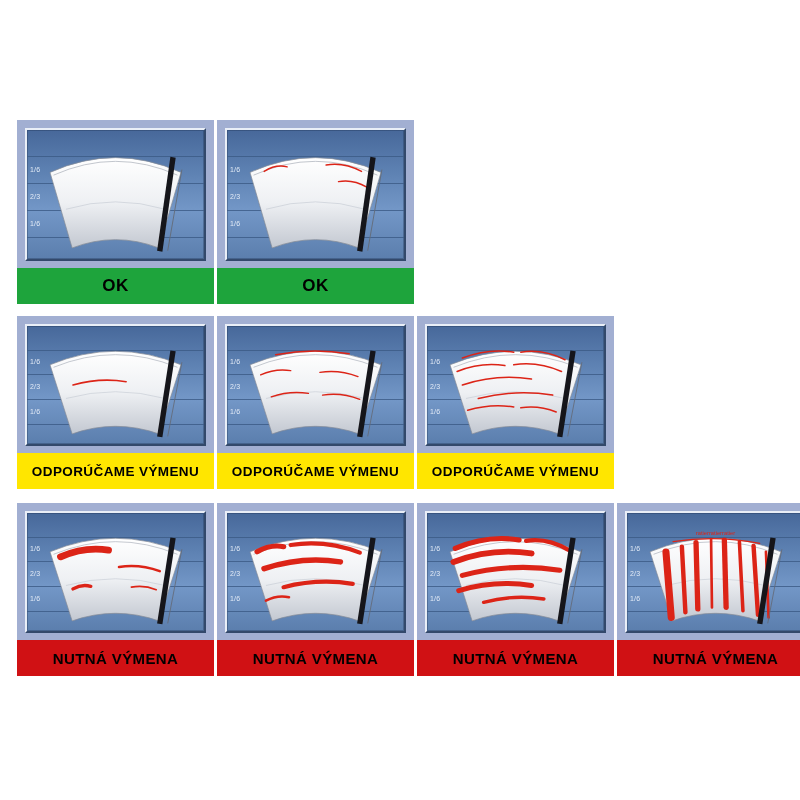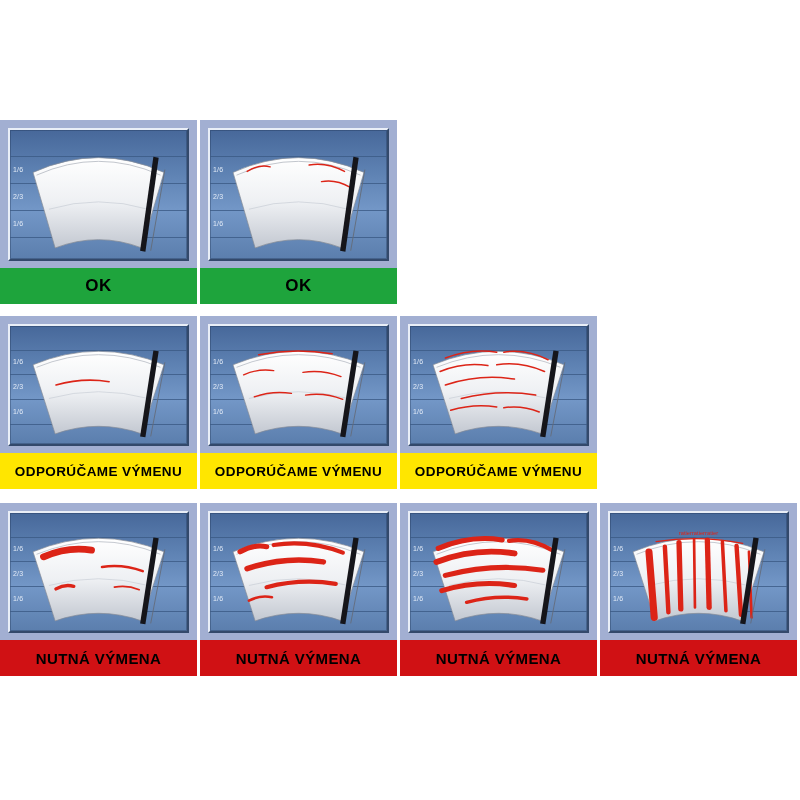--- a/index.html
+++ b/index.html
@@ -1,20 +1,20 @@
 <!DOCTYPE html>
 <html><head>
 <meta charset="utf-8">
 <style>
   html,body{margin:0;padding:0;background:#ffffff;}
   .page{
     position:relative;width:800px;height:800px;background:#ffffff;
     font-family:"Liberation Sans",sans-serif;overflow:hidden;
   }
-  .row{position:absolute;left:0;display:flex;gap:3px;}
+  .row{position:absolute;left:17px;display:flex;gap:3px;}
   .row-0{top:120px;}
   .row-1{top:316px;align-items:flex-end;}
   .row-2{top:503px;}
   .cell{width:197px;background:#a2afd2;display:flex;flex-direction:column;}
   .row-0 .cell{height:184px;}
   .row-1 .cell,.row-2 .cell{height:173px;}
   .screen-wrap{flex:1;position:relative;}
   .screen{
     position:absolute;left:8px;right:8px;top:8px;bottom:7px;
     border:2px solid;border-color:#e9eef7 #33496b #33496b #e9eef7;

